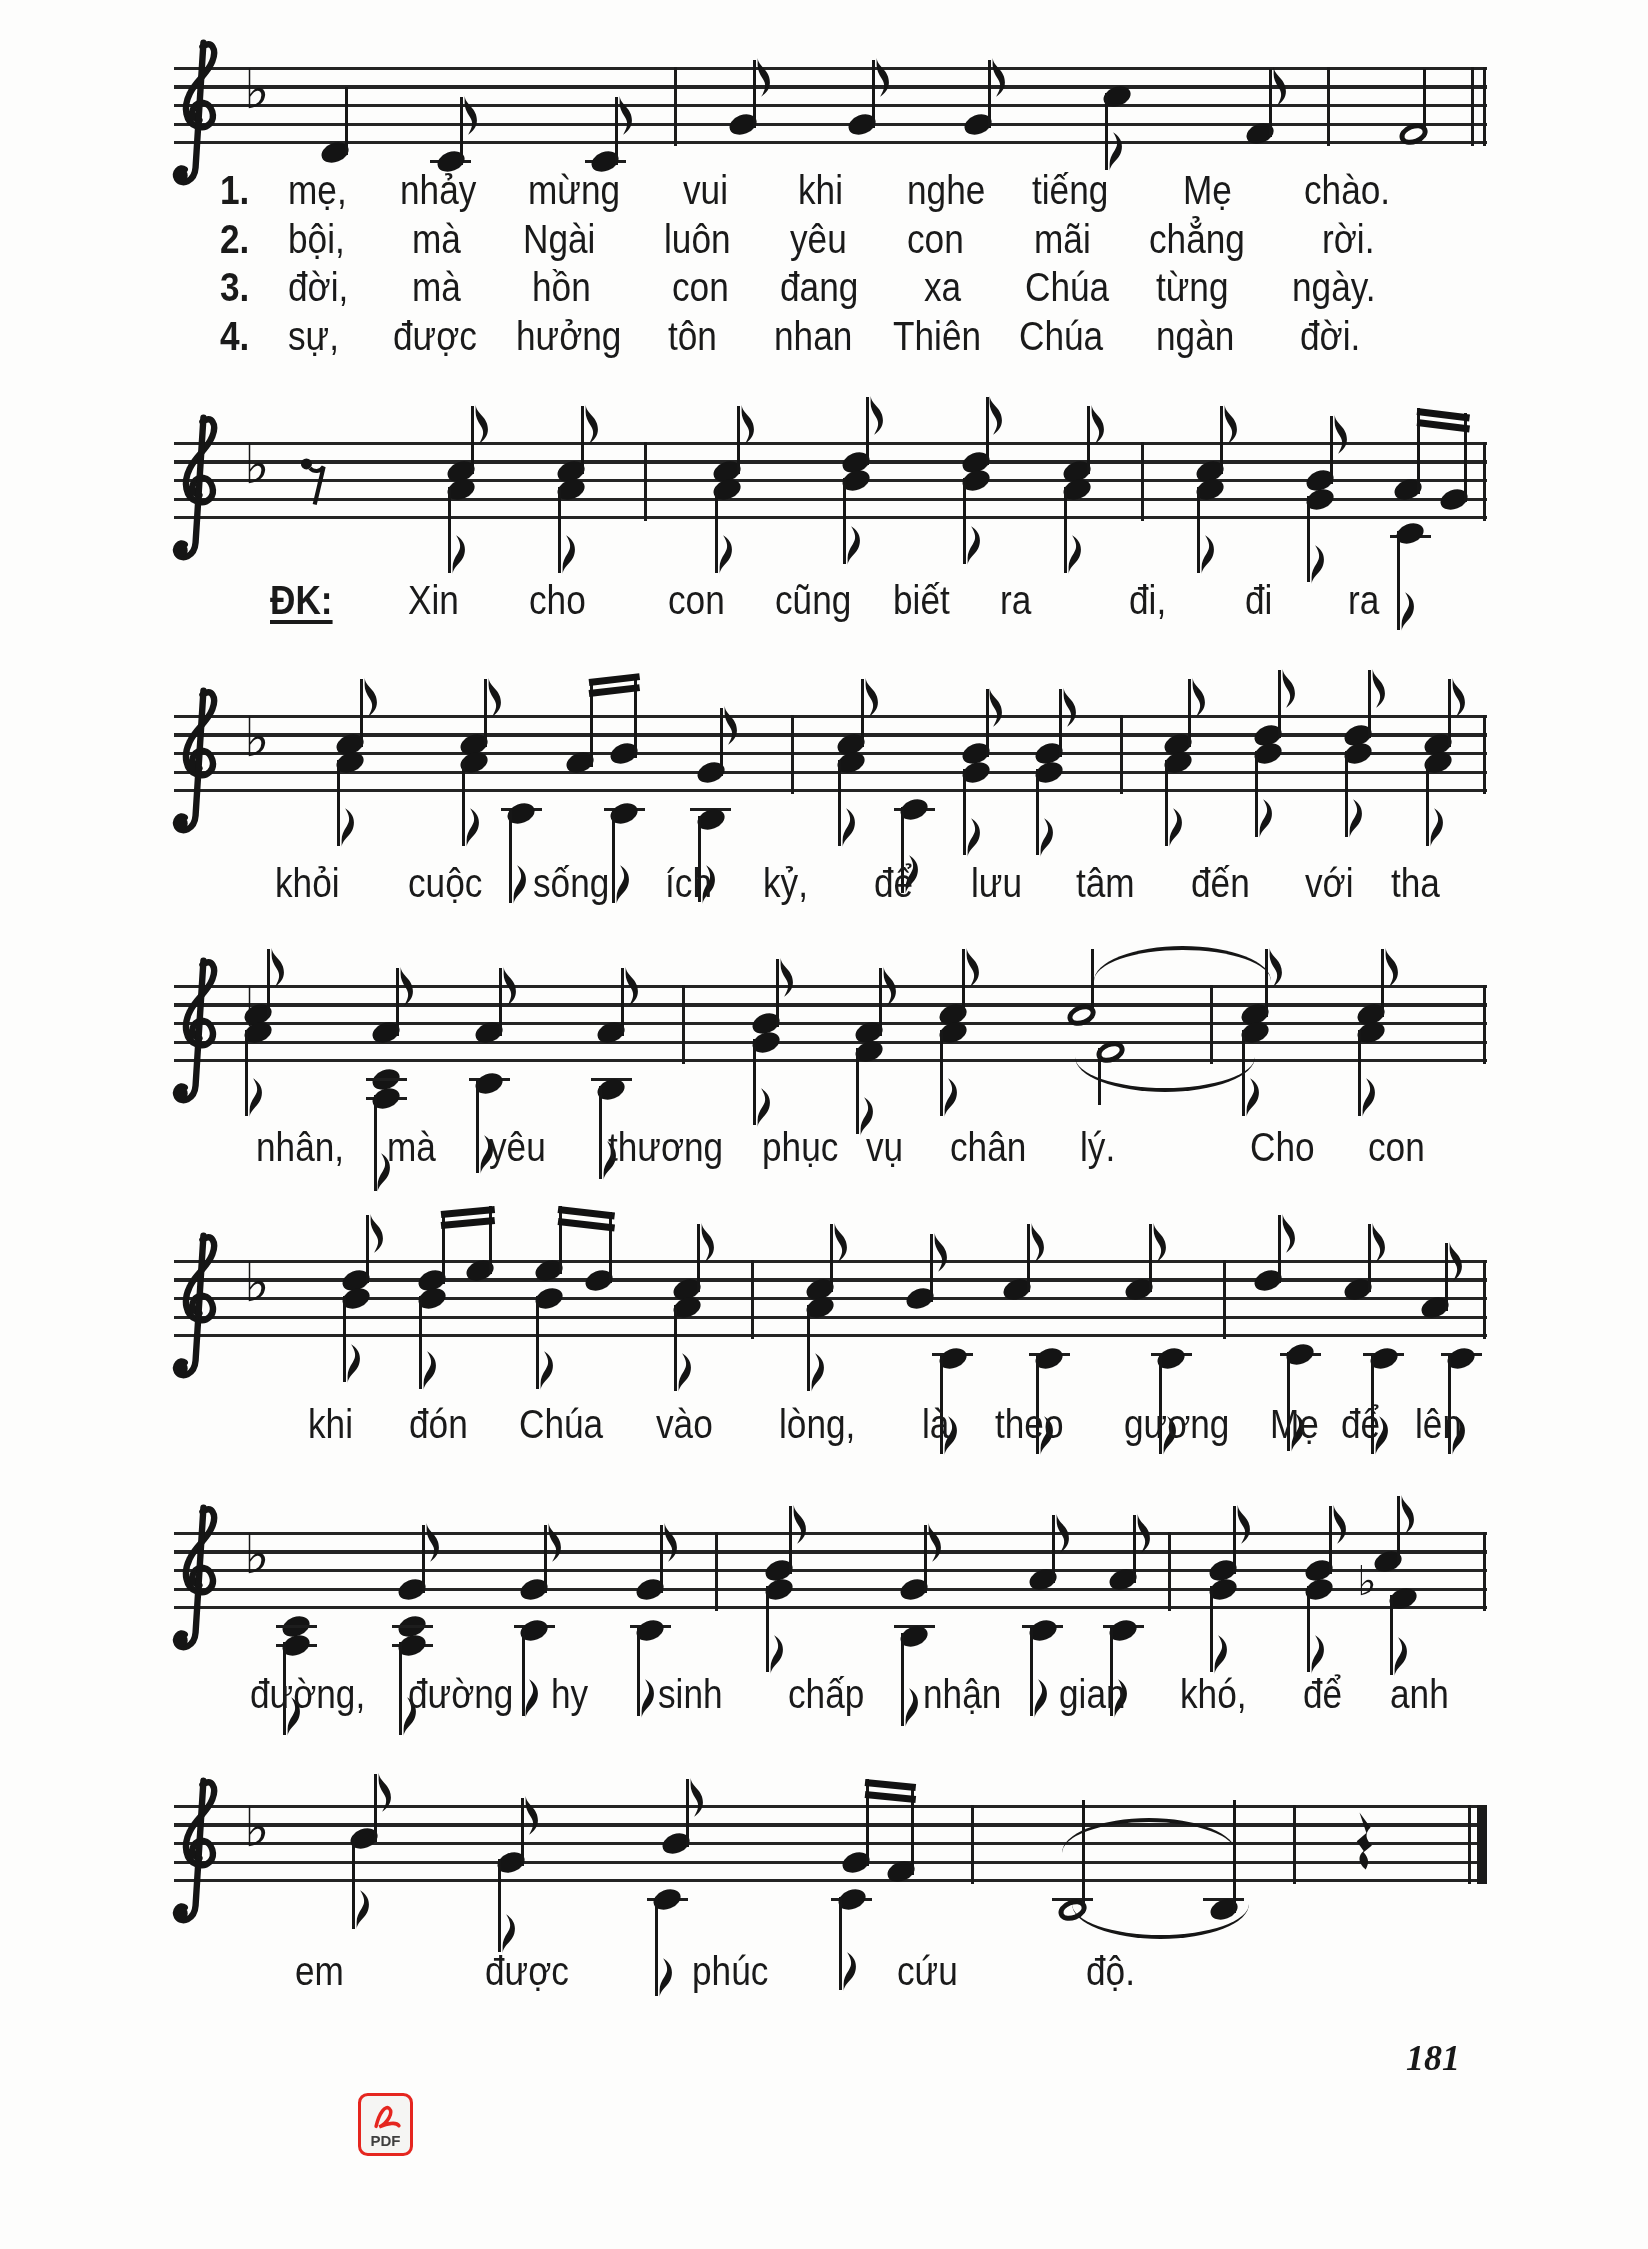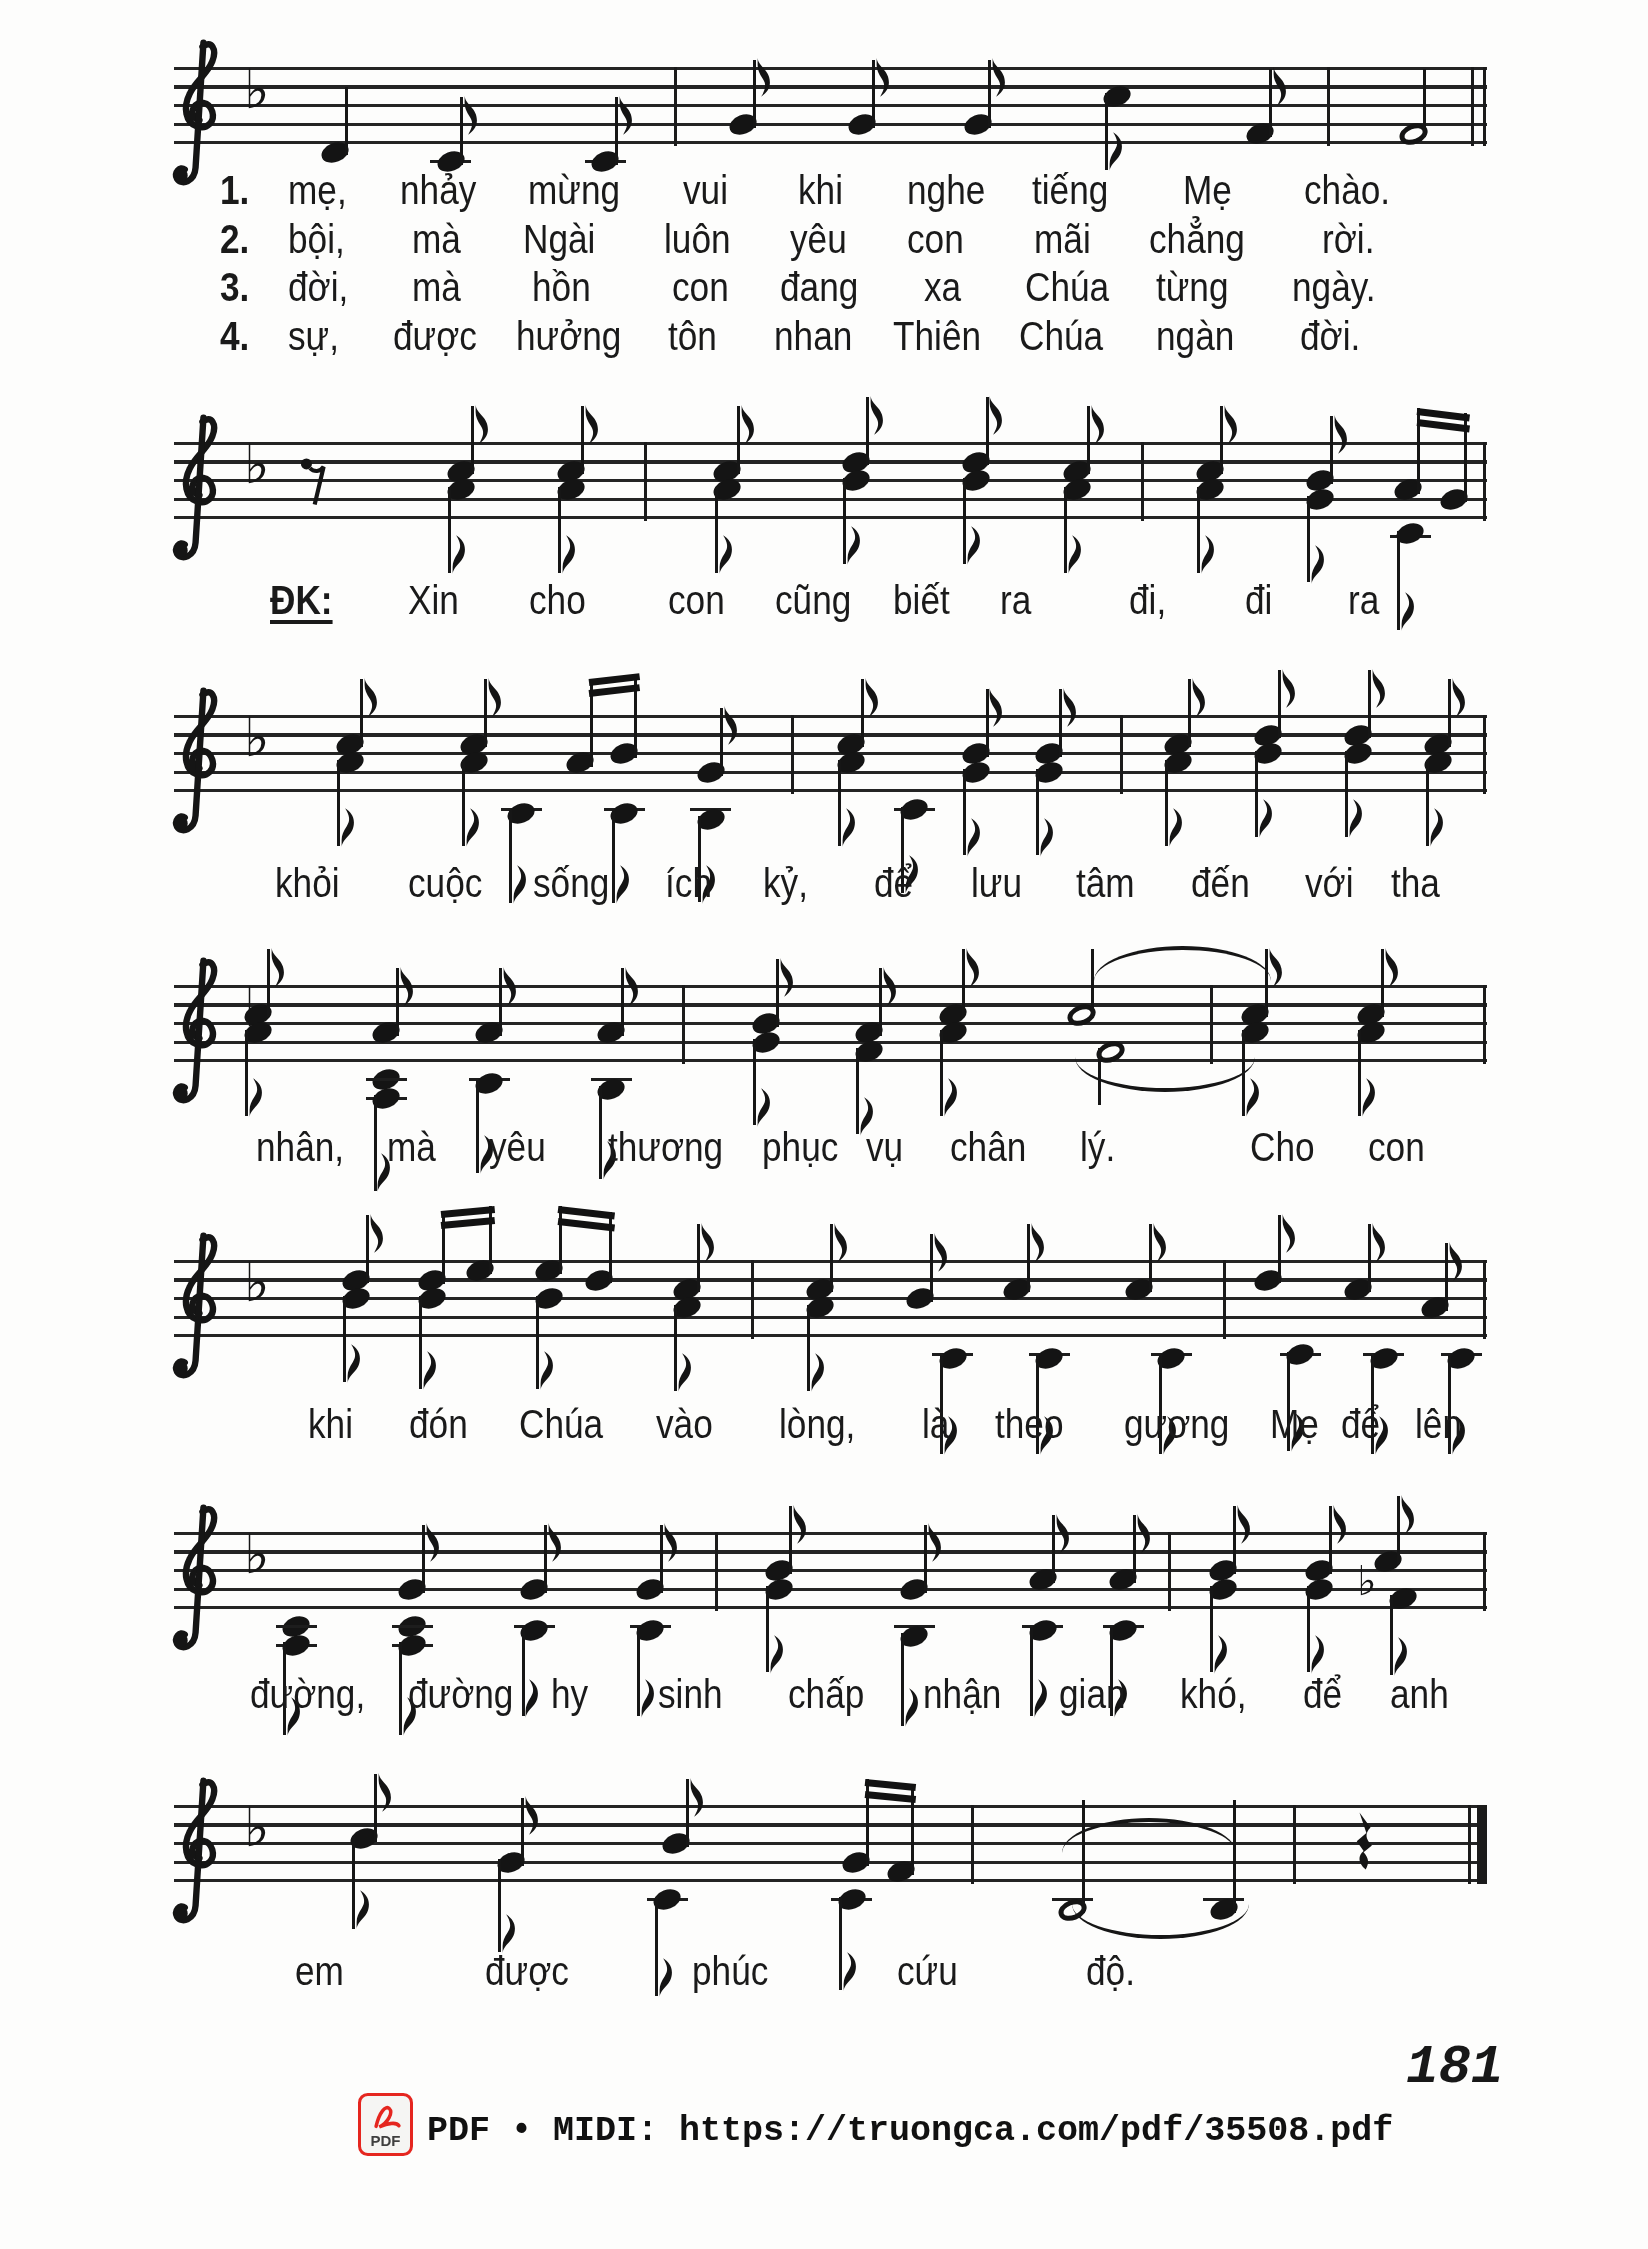--- a/index.html
+++ b/index.html
@@ -28,22 +28,22 @@
   .arcU{position:absolute;height:31px;border-bottom:4.5px solid #161616;
         border-radius:0 0 50% 50% / 0 0 100% 100%;}
   .restsvg{position:absolute;}
   
   .word{position:absolute;font-size:40px;line-height:1.05;letter-spacing:0;
         transform:scaleX(.88);transform-origin:0 0;white-space:pre;color:#1a1a1a;}
   .vnum{font-weight:bold;}
   .chlabel{font-weight:bold;text-decoration:underline;text-underline-offset:6.4px;
            text-decoration-thickness:3.9px;}
   
-  .pagenum{position:absolute;left:1406px;top:2037px;font-family:Liberation Mono, monospace;
-           font-style:italic;font-weight:bold;font-size:54px;color:#181818;}
+  .pagenum{position:absolute;left:1406px;top:2037px;font-family:Liberation Serif, serif;
+           font-style:italic;font-weight:bold;font-size:36px;color:#181818;}
   .pdfico{position:absolute;left:358px;top:2093px;width:55px;height:63px;background:#f5f5f3;
           border:3.2px solid #e5261f;border-radius:9.7px;box-sizing:border-box;
           display:flex;flex-direction:column;align-items:center;justify-content:flex-end;}
   .pdfico svg{position:absolute;top:5.1px;left:10.3px;}
   .pdfico .lbl{font-size:15px;font-weight:bold;color:#3f3f3f;margin-bottom:3.9px;
                font-family:"Liberation Sans",sans-serif;}
   .ftext{position:absolute;left:427px;top:2111px;font-family:"Liberation Mono",monospace;
          font-weight:bold;font-size:35px;color:#111;white-space:pre;}
   .ftext a{color:#111;text-decoration:none;}
 </style>
@@ -932,15 +932,14 @@
     </div>
 
   <div class="pagenum">181</div>
 
   <div class="pdfico">
     <svg width="33" height="33" viewBox="0 0 52 52">
       <use href="#acrobat-sym"></use>
     </svg>
     <span class="lbl">PDF</span>
   </div>
-  <div class="ftext"><span>PDF • MIDI: </span><a>https://truongca.com/pdf/35508.pdf</a></div>
 </div>
 
 
 </body></html>

